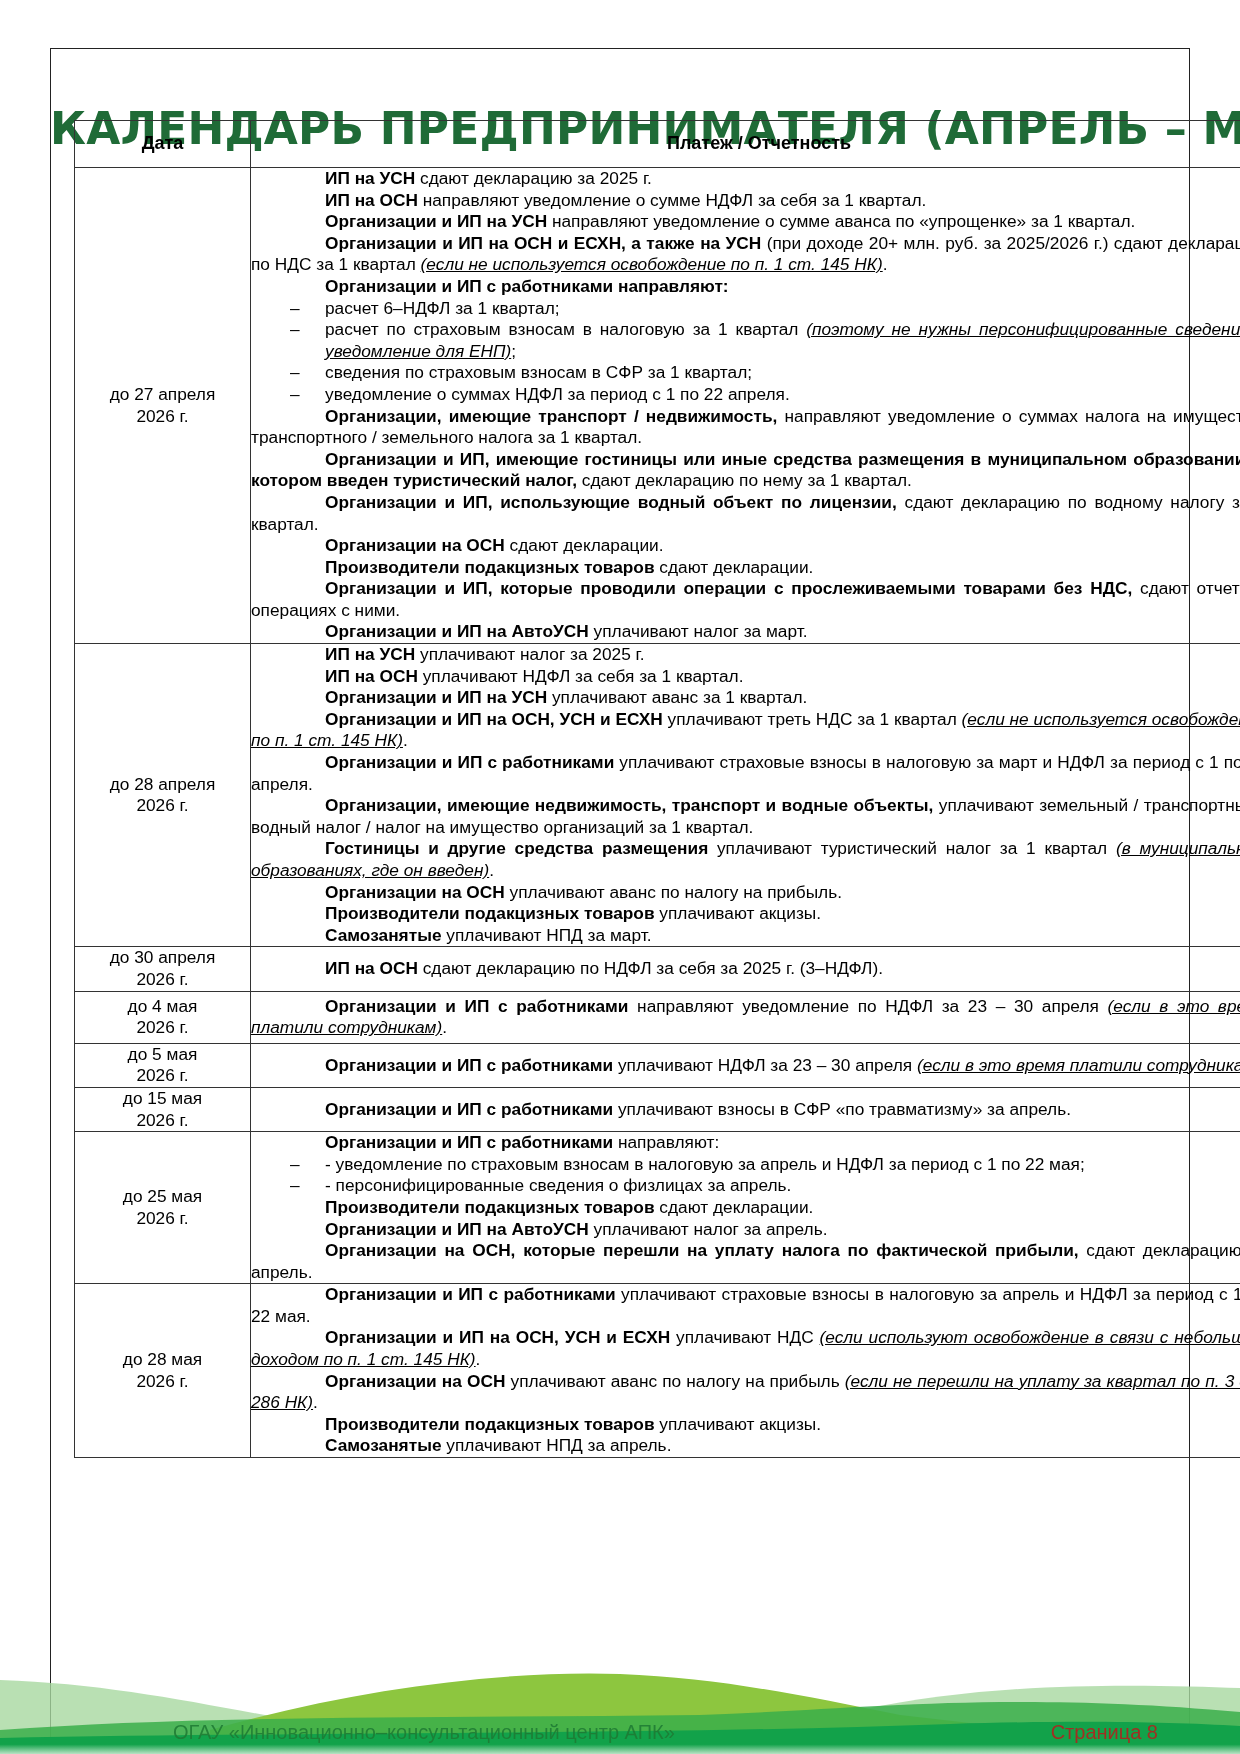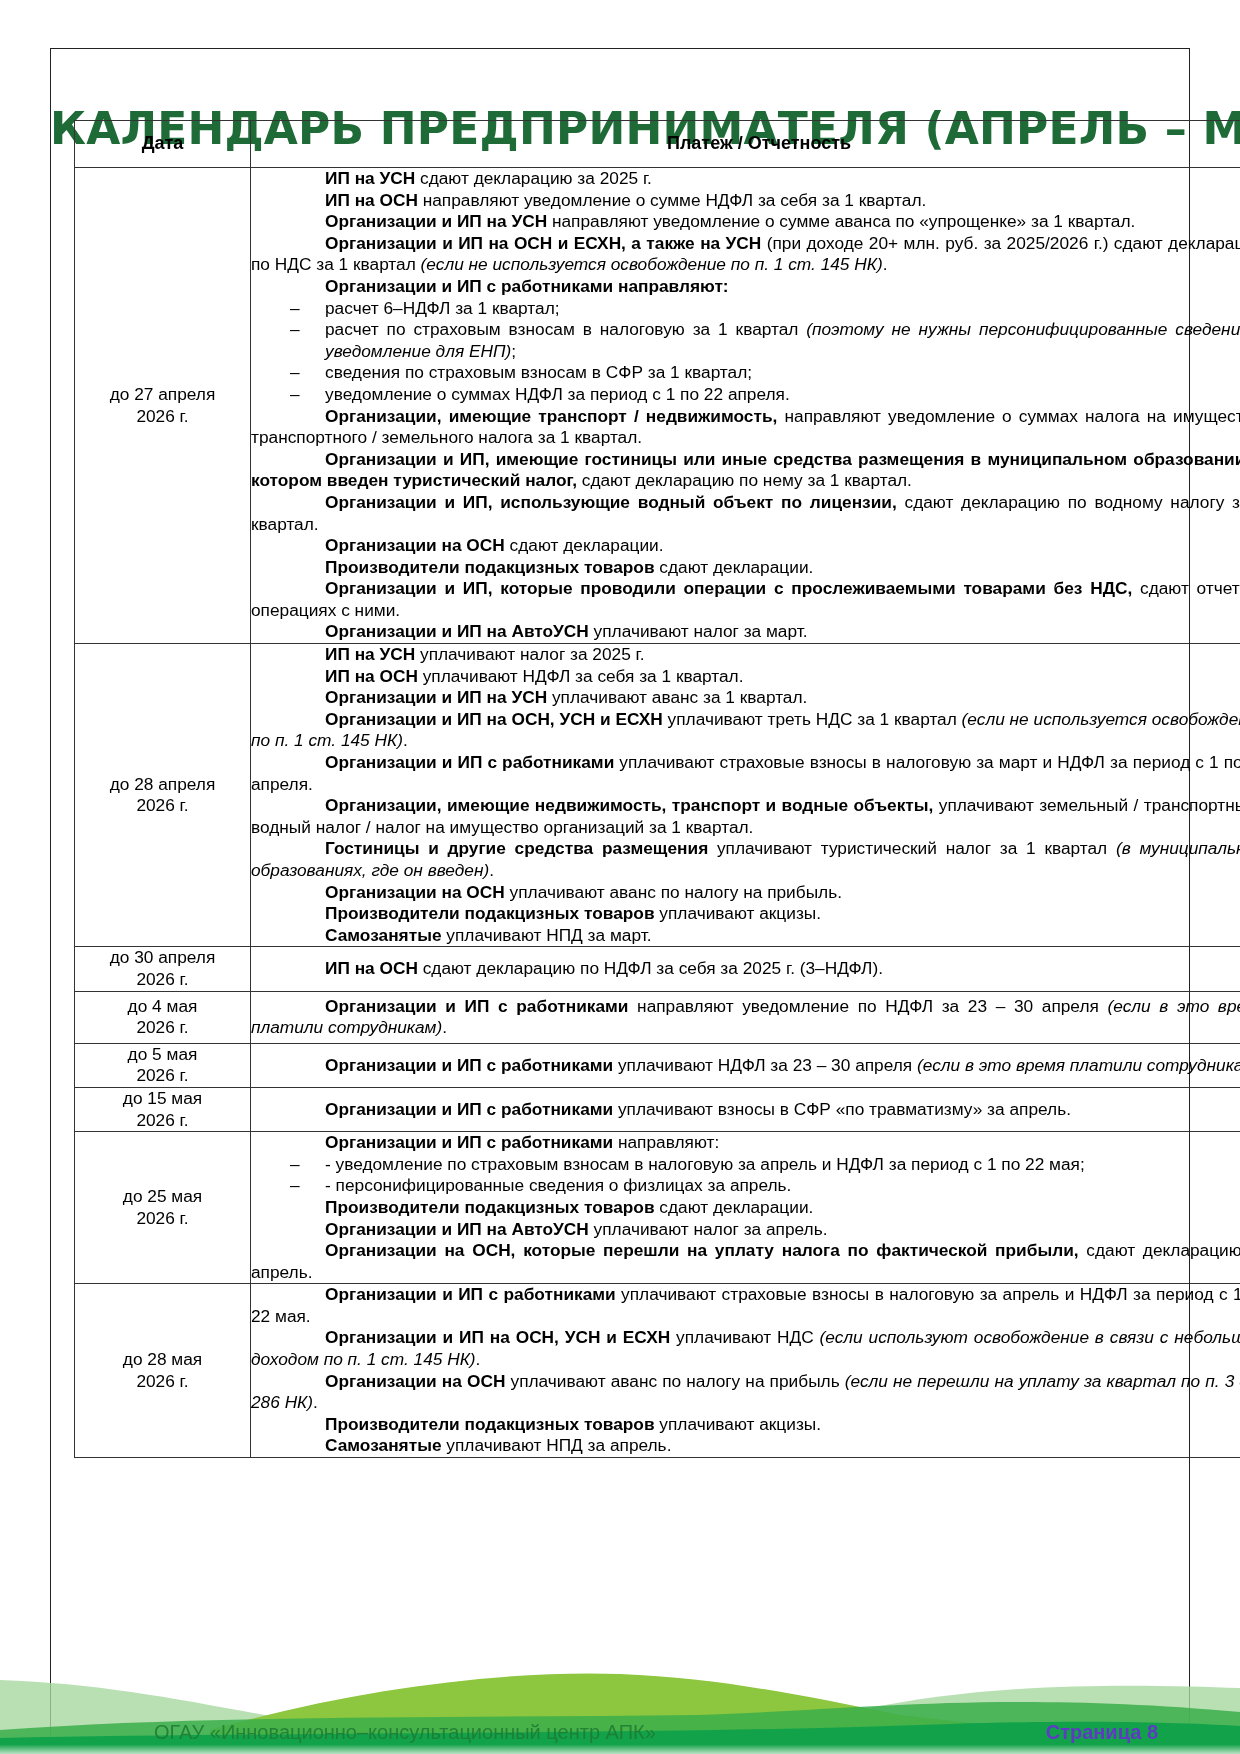--- a/index.html
+++ b/index.html
@@ -9,25 +9,25 @@
   table.cal { position:absolute; left:74px; top:120px; width:1194px; border-collapse:collapse; font-size:17.3px; line-height:21.6px; }
   table.cal td, table.cal th { border:1.5px solid #333; vertical-align:middle; padding:0; }
   table.cal th { height:46px; font-weight:bold; font-size:18px; }
   td.date { width:175px; text-align:center; }
   td.body { padding:0 10px 0 12px; text-align:justify; }
   .p { text-indent:74px; margin:0; }
   .li { margin:0 0 0 39px; padding-left:35px; position:relative; text-indent:0; }
   .li .dash { position:absolute; left:0; }
   .single { text-indent:74px; padding:4px 0; }
   b { font-weight:bold; }
-  i { font-style:italic; }
+  i { font-style:italic;text-decoration:underline; }
   .footer { position:absolute; left:0; top:1660px; width:1240px; height:94px; }
   .footer svg { position:absolute; left:0; top:0; }
-  .footer-org { position:absolute; left:154px; top:1744px; transform:translateY(-100%); font-size:20px; color:#1e7a33; opacity:0.85; }
-  .footer-page { position:absolute; right:82px; top:1744px; transform:translateY(-100%); font-size:20px; color:#6d28d9; opacity:0.85;font-weight:bold; }
+  .footer-org { position:absolute; left:173px; top:1744px; transform:translateY(-100%); font-size:20px; color:#1e7a33; opacity:0.85; }
+  .footer-page { position:absolute; right:82px; top:1744px; transform:translateY(-100%); font-size:20px; color:#b91c1c; opacity:0.85; }
 </style>
 </head>
 <body>
 
 <div class="page-frame"></div>
 
 <h1 class="title">КАЛЕНДАРЬ ПРЕДПРИНИМАТЕЛЯ (АПРЕЛЬ – МАЙ 2026 Г.)</h1>
 
 <table class="cal">
   <thead>

